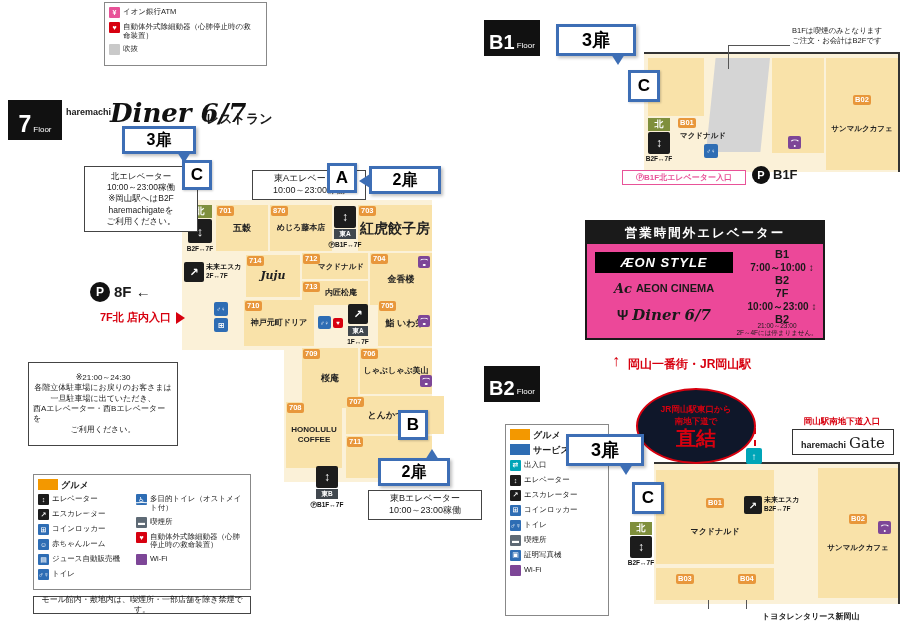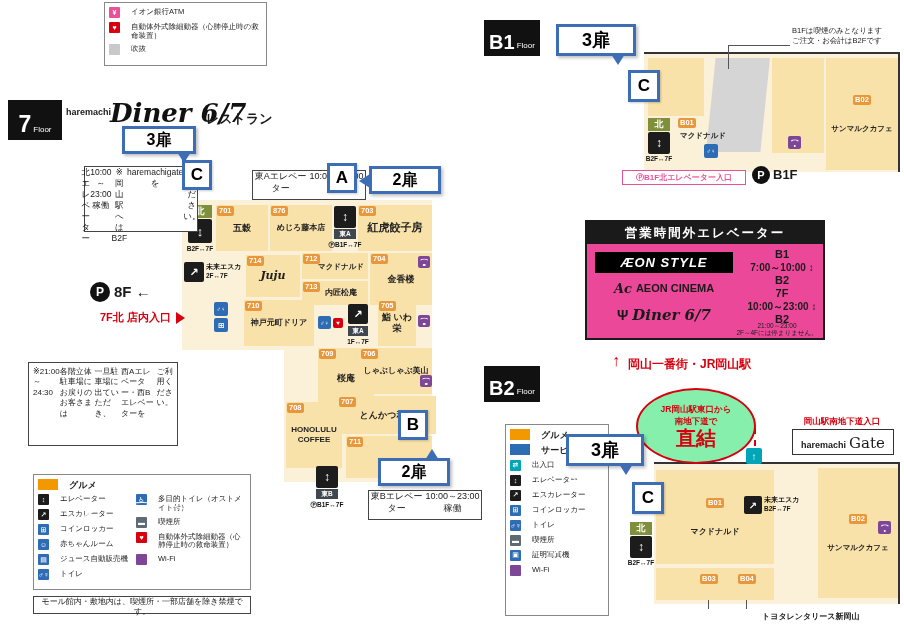--- a/index.html
+++ b/index.html
@@ -10,21 +10,21 @@
   .floor-label{position:absolute;background:#111;color:#fff;display:flex;align-items:flex-end;justify-content:center;gap:2px;padding-bottom:4px;z-index:5;}
   .floor-label .num{font-size:23px;font-weight:bold;line-height:1;}
   .floor-label .word{font-size:8px;line-height:1;margin-bottom:2px;}
   .callout{position:absolute;background:#fff;border:3px solid #3D6EB5;display:flex;align-items:center;justify-content:center;font-weight:bold;color:#000;box-shadow:2px 2px 3px rgba(0,0,0,.25);z-index:30;}
   .letterbox{position:absolute;background:#fff;border:3px solid #3D6EB5;display:flex;align-items:center;justify-content:center;font-weight:bold;color:#000;font-size:17px;z-index:25;box-shadow:1px 1px 2px rgba(0,0,0,.2);}
   .tri{position:absolute;width:0;height:0;z-index:31;}
   .tri-down{border-left:7px solid transparent;border-right:7px solid transparent;border-top:11px solid #3D6EB5;}
   .tri-up{border-left:7px solid transparent;border-right:7px solid transparent;border-bottom:11px solid #3D6EB5;}
   .tri-left{border-top:7px solid transparent;border-bottom:7px solid transparent;border-right:11px solid #3D6EB5;}
   .tri-right-red{position:absolute;width:0;height:0;border-top:6px solid transparent;border-bottom:6px solid transparent;border-left:9px solid #D7000F;z-index:6;}
-  .notebox{position:absolute;background:#fff;border:1px solid #444;font-size:8.5px;line-height:1.3;text-align:center;display:flex;flex-direction:row;justify-content:center;z-index:6;}
+  .notebox{position:absolute;background:#fff;border:1px solid #444;font-size:8.5px;line-height:1.3;text-align:center;display:flex;flex-direction:column;justify-content:center;z-index:6;align-items:center;}
   .notebox span{display:block;}
   .shop{position:absolute;background:#F9E2A9;display:flex;flex-direction:column;align-items:center;justify-content:center;text-align:center;font-weight:bold;font-size:9px;color:#222;line-height:1.2;z-index:2;gap:17px;}
   .shop .nm{padding:0 2px;}
   .tag{position:absolute;background:#E8973B;color:#fff;font-size:7.5px;font-weight:bold;line-height:10px;padding:0 2px;border-radius:2px;z-index:4;top:1px;left:1px;}
   .tag2{background:#E8973B;color:#fff;font-size:7.5px;font-weight:bold;line-height:10px;padding:0 2px;border-radius:2px;margin-bottom:2px;}
   .ic{position:absolute;display:flex;align-items:center;justify-content:center;color:#fff;font-weight:bold;border-radius:2px;z-index:4;}
   .ic-black{background:#1c1c1c;}
   .ic-blue{background:#2E6DB4;}
   .ic-teal{background:#00A5B8;}
   .ic-pink{background:#E85298;}
@@ -32,21 +32,21 @@
   .ic-gray{background:#C9C9C9;}
   .ic-slate{background:#5E6A75;}
   .ic-purple{background:#7D4697;position:relative;}
   .ic-purple::before{content:"";position:absolute;left:50%;top:50%;width:72%;height:72%;transform:translate(-50%,-36%);border-top:1.5px solid #fff;border-left:1.5px solid transparent;border-right:1.5px solid transparent;border-radius:50%;}
   .ic-purple::after{content:"";position:absolute;left:50%;top:66%;width:2.5px;height:2.5px;background:#fff;border-radius:50%;transform:translateX(-50%);}
   .mini-tag{position:absolute;background:#40474E;color:#fff;font-size:6.5px;font-weight:bold;text-align:center;line-height:10px;z-index:4;}
   .range{position:absolute;font-size:6.5px;font-weight:bold;text-align:center;line-height:1.1;z-index:4;color:#111;}
   .pcirc{position:absolute;background:#111;color:#fff;border-radius:50%;display:flex;align-items:center;justify-content:center;font-weight:bold;z-index:4;}
   .red{color:#D7000F;}
   .legend-box{position:absolute;background:#fff;border:1px solid #888;z-index:6;font-size:7.5px;padding:4px;}
-  .legend-row{display:flex;align-items:flex-start;gap:11px;margin-bottom:4px;}
+  .legend-row{display:flex;align-items:flex-start;gap:3px;margin-bottom:4px;}
   .legend-row .ic{position:static;flex:0 0 auto;width:11px;height:11px;font-size:7px;border-radius:1px;}
   .legend-row .lb{line-height:1.15;padding-top:1px;}
   .swatch{width:20px;height:11px;flex:0 0 auto;}
   .ah-box{position:absolute;border:2.5px solid #1a1a1a;background:#ec4899;z-index:6;}
   .ah-header{background:#1a1a1a;color:#fff;font-size:12.5px;font-weight:bold;display:flex;align-items:center;justify-content:center;letter-spacing:2px;height:22px;}
   .serifit{font-family:"DejaVu Serif","Liberation Serif",serif;font-style:italic;font-weight:bold;}
   .dashv{position:absolute;border-left:2px dashed #D7000F;width:0;z-index:7;}
   .thinline{position:absolute;background:#555;z-index:7;}
   .t-big{display:block;font-size:11px;font-weight:bold;line-height:13px;}
   .t-time{display:block;font-size:10px;font-weight:bold;line-height:13px;}
@@ -120,21 +120,21 @@
   </div>
   <div class="shop" style="left:270px;top:205px;width:62px;height:46px;">
     <span class="tag">876</span>
     <span class="nm" style="font-size:8px;">めじろ藤本店</span>
   </div>
   <span class="ic ic-black" style="left:334px;top:206px;width:22px;height:22px;font-size:12px;">↕</span>
   <span class="mini-tag" style="left:334px;top:229px;width:22px;height:10px;">東A</span>
   <span class="range" style="left:320px;top:241px;width:50px;">ⓅB1F↔7F</span>
   <div class="shop" style="left:358px;top:205px;width:74px;height:46px;">
     <span class="tag">703</span>
-    <span class="nm" style="font-size:11px;">紅虎餃子房</span>
+    <span class="nm" style="font-size:14px;">紅虎餃子房</span>
   </div>
 
   <span class="ic ic-black" style="left:184px;top:262px;width:20px;height:20px;font-size:11px;">↗</span>
   <span class="range" style="left:206px;top:263px;width:42px;text-align:left;font-size:7px;">未来エスカ</span>
   <span class="range" style="left:206px;top:272px;width:42px;text-align:left;">2F↔7F</span>
   <div class="shop" style="left:246px;top:255px;width:54px;height:42px;">
     <span class="tag">714</span>
     <span class="nm serifit" style="font-size:11px;">Juju</span>
   </div>
   <div class="shop" style="left:302px;top:253px;width:66px;height:26px;">
@@ -155,41 +155,41 @@
   <span class="ic ic-blue" style="left:214px;top:318px;width:14px;height:14px;font-size:8px;">⊞</span>
   <div class="shop" style="left:244px;top:300px;width:70px;height:46px;">
     <span class="tag">710</span>
     <span class="nm" style="font-size:8px;">神戸元町ドリア</span>
   </div>
   <span class="ic ic-blue" style="left:318px;top:316px;width:13px;height:13px;font-size:6px;">♂♀</span>
   <span class="ic ic-red" style="left:333px;top:318px;width:10px;height:10px;font-size:6px;">♥</span>
   <span class="ic ic-black" style="left:348px;top:304px;width:20px;height:20px;font-size:11px;">↗</span>
   <span class="mini-tag" style="left:348px;top:326px;width:20px;height:10px;">東A</span>
   <span class="range" style="left:342px;top:338px;width:32px;">1F↔7F</span>
-  <div class="shop" style="left:378px;top:300px;width:38px;height:46px;">
+  <div class="shop" style="left:378px;top:300px;width:54px;height:46px;">
     <span class="tag">705</span>
     <span class="nm">鮨 いわ栄</span>
   </div>
   <span class="ic ic-purple" style="left:418px;top:303px;width:12px;height:12px;"></span>
 
-  <div class="shop" style="left:302px;top:348px;width:56px;height:60px;margin-left:16px;">
+  <div class="shop" style="left:302px;top:348px;width:56px;height:60px;">
     <span class="tag">709</span>
     <span class="nm">桜庵</span>
   </div>
   <div class="shop" style="left:360px;top:348px;width:72px;height:46px;">
     <span class="tag">706</span>
     <span class="nm" style="font-size:8px;">しゃぶしゃぶ美山</span>
   </div>
   <span class="ic ic-purple" style="left:420px;top:351px;width:12px;height:12px;"></span>
 
   <div class="shop" style="left:286px;top:402px;width:56px;height:66px;">
     <span class="tag">708</span>
     <span class="nm" style="font-size:8px;">HONOLULU COFFEE</span>
   </div>
-  <div class="shop" style="left:338px;top:396px;width:98px;height:38px;">
+  <div class="shop" style="left:346px;top:396px;width:98px;height:38px;">
     <span class="tag">707</span>
     <span class="nm">とんかつ和幸</span>
   </div>
   <div class="shop" style="left:346px;top:436px;width:86px;height:42px;">
     <span class="tag">711</span>
     <span class="nm"></span>
   </div>
   <span class="ic ic-black" style="left:316px;top:466px;width:22px;height:22px;font-size:12px;">↕</span>
   <span class="mini-tag" style="left:316px;top:489px;width:22px;height:10px;">東B</span>
   <span class="range" style="left:304px;top:501px;width:46px;">ⓅB1F↔7F</span>
@@ -342,21 +342,21 @@
       <span class="t-big">B2</span>
     </div>
     <div class="abs" style="left:146px;top:100px;width:88px;font-size:6.5px;line-height:1.1;text-align:center;">
       <span style="display:block;">21:00～23:00</span>
       <span style="display:block;">2F～4Fには停まりません。</span>
     </div>
   </div>
 
   <span class="abs red" style="left:612px;top:352px;font-size:16px;font-weight:bold;z-index:6;">↑</span>
   <span class="abs red" style="left:628px;top:356px;font-size:12px;font-weight:bold;z-index:6;">岡山一番街・JR岡山駅</span>
-  <div class="abs" style="left:636px;top:388px;width:120px;height:76px;border:2.5px solid #D7000F;border-radius:50%;display:flex;flex-direction:column;align-items:center;justify-content:center;z-index:6;background:#86efac;">
+  <div class="abs" style="left:636px;top:388px;width:120px;height:76px;border:2.5px solid #D7000F;border-radius:50%;display:flex;flex-direction:column;align-items:center;justify-content:center;z-index:6;background:#0f172a;">
     <span class="red" style="font-size:8.5px;font-weight:bold;">JR岡山駅東口から</span>
     <span class="red" style="font-size:8.5px;font-weight:bold;">南地下道で</span>
     <span class="red" style="font-size:20px;font-weight:bold;line-height:1;">直結</span>
   </div>
   <span class="dashv" style="left:754px;top:428px;height:18px;"></span>
   <span class="ic ic-teal" style="left:746px;top:448px;width:16px;height:16px;font-size:10px;">↑</span>
   <span class="abs red" style="left:784px;top:416px;width:116px;font-size:8.5px;font-weight:bold;text-align:center;z-index:6;">岡山駅南地下道入口</span>
   <div class="abs" style="left:792px;top:429px;width:102px;height:26px;border:1.5px solid #333;display:flex;align-items:baseline;justify-content:center;gap:3px;z-index:6;background:#fff;padding-top:4px;">
     <span style="font-size:9px;font-weight:bold;">haremachi</span>
     <span style="font-family:'DejaVu Serif','Liberation Serif',serif;font-size:15px;">Gate</span>
@@ -430,20 +430,20 @@
     <span class="tag2">B02</span>
     <span class="nm" style="font-size:7.5px;">サンマルクカフェ</span>
   </div>
   <span class="ic ic-purple" style="left:878px;top:472px;width:13px;height:13px;"></span>
 
   <span class="mini-tag" style="left:630px;top:522px;width:22px;height:13px;line-height:13px;background:#7F8F3C;font-size:9px;">北</span>
   <span class="ic ic-black" style="left:630px;top:536px;width:22px;height:22px;font-size:12px;">↕</span>
   <span class="range" style="left:624px;top:559px;width:34px;">B2F↔7F</span>
 
   <div class="shop" style="left:656px;top:568px;width:118px;height:32px;"></div>
-  <span class="tag" style="left:700px;top:574px;">B03</span>
+  <span class="tag" style="left:676px;top:574px;">B03</span>
   <span class="tag" style="left:738px;top:574px;">B04</span>
   <span class="thinline" style="left:708px;top:600px;width:1px;height:9px;"></span>
   <span class="thinline" style="left:746px;top:600px;width:1px;height:9px;"></span>
   <span class="abs" style="left:652px;top:635px;width:112px;font-size:14px;font-weight:bold;text-align:center;z-index:6;">宝くじチャンスセンター</span>
   <span class="abs" style="left:762px;top:611px;width:140px;font-size:8px;font-weight:bold;text-align:left;z-index:6;">トヨタレンタリース新岡山</span>
 
 </div>
 
 </body></html>

